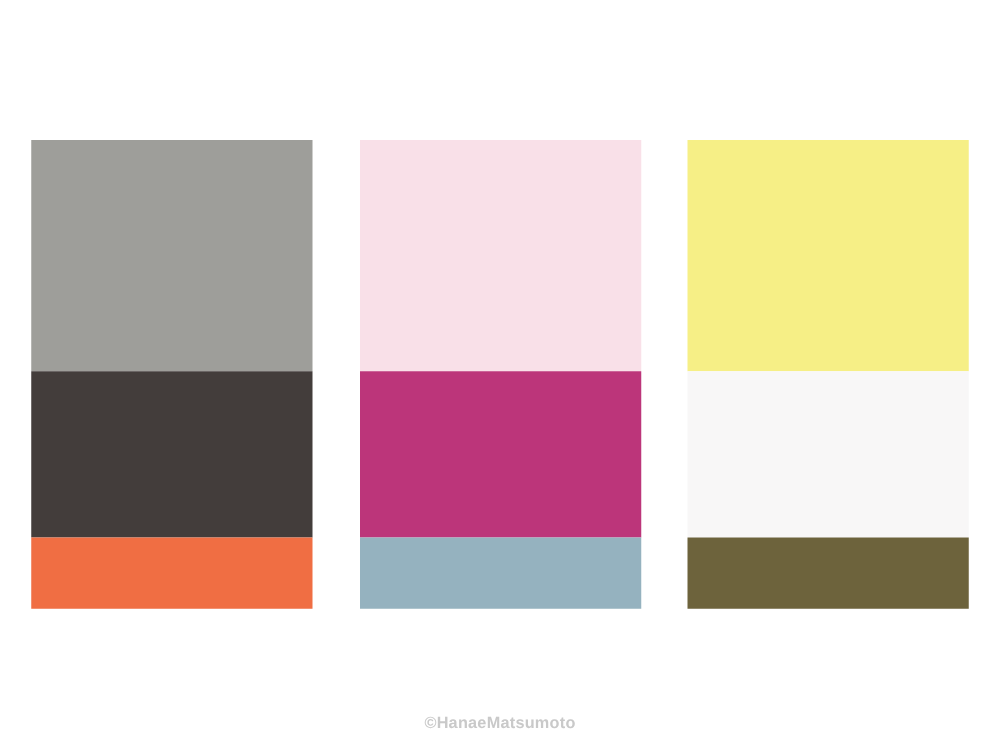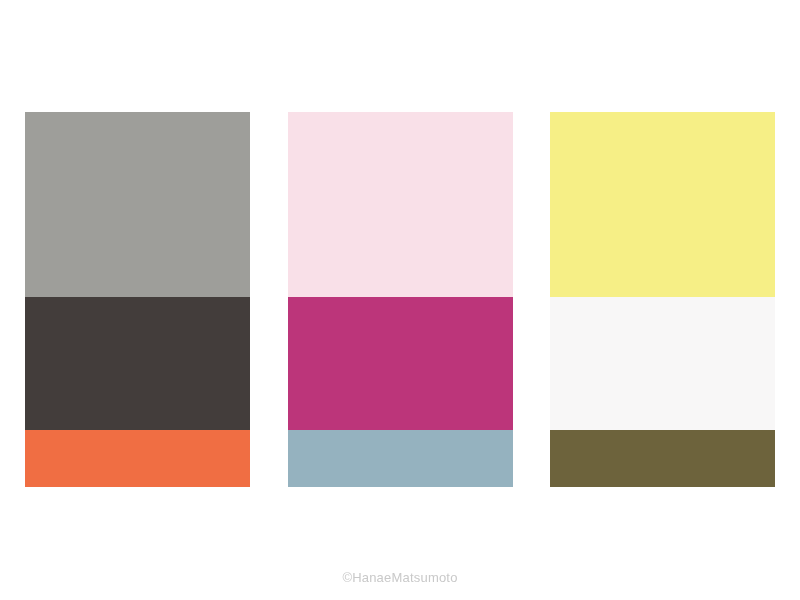--- a/index.html
+++ b/index.html
@@ -47,21 +47,21 @@
   .band-bottom { height: 57px; }
 
   #credit-line {
     position: absolute;
     left: 0;
     top: 570px;
     width: 800px;
     text-align: center;
     font-family: "Liberation Sans", sans-serif;
     font-size: 13px;
-    font-weight: 400;
+    font-weight: 700;
     letter-spacing: 0.2px;
     color: #c9c9c9;
     white-space: nowrap;
     user-select: none;
   }
 </style>
 </head>
 <body style="background-color: rgb(255, 255, 255);">
 
 <div id="palette-board">

